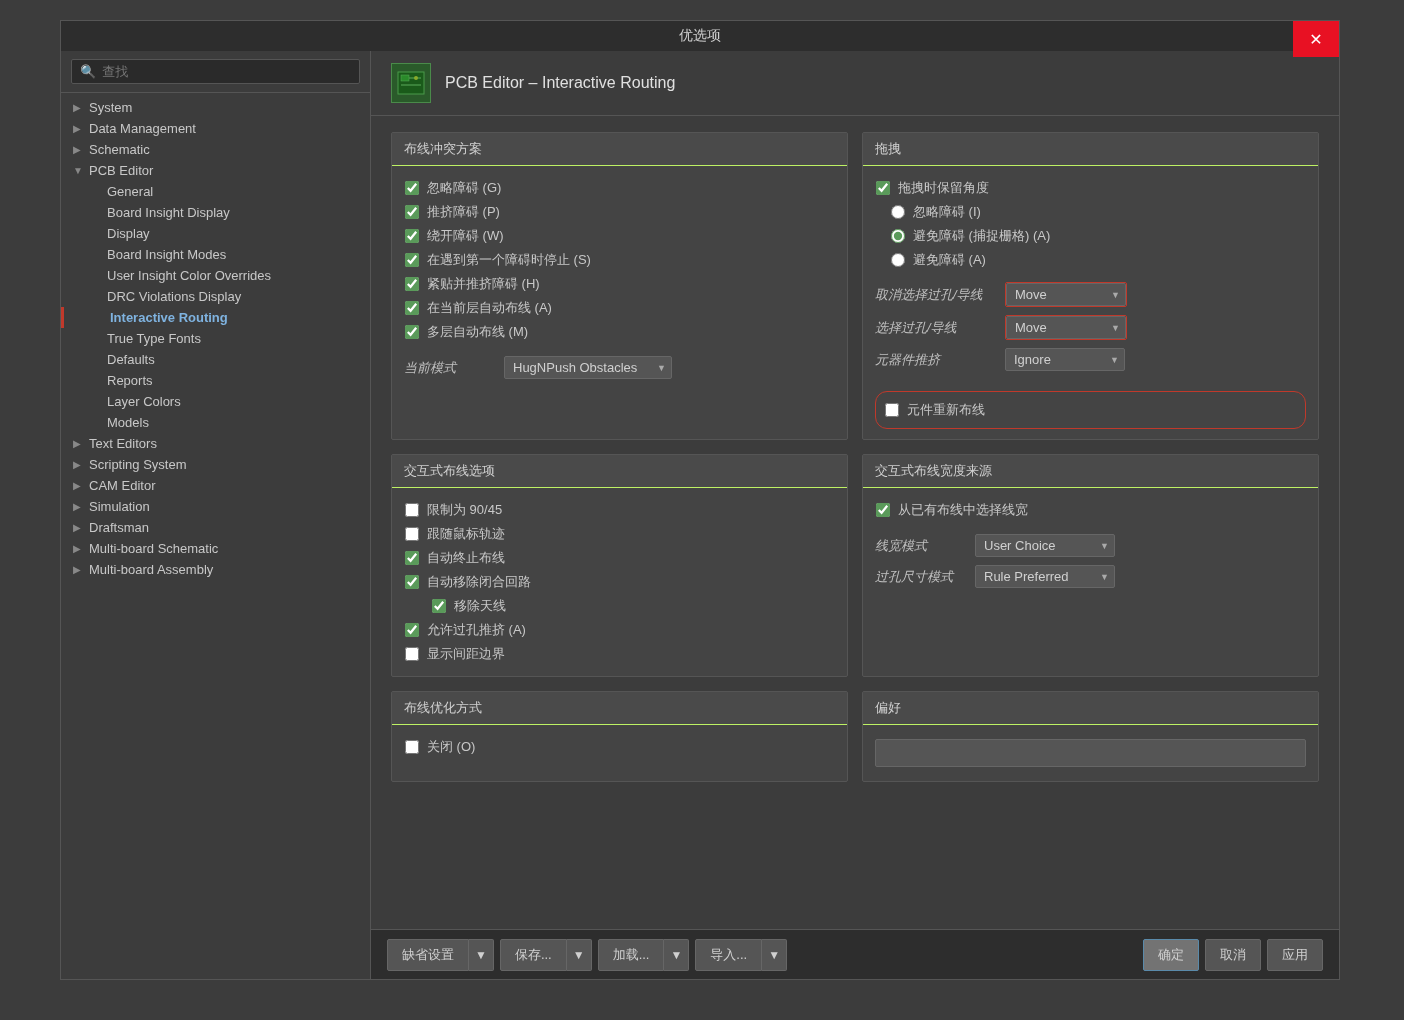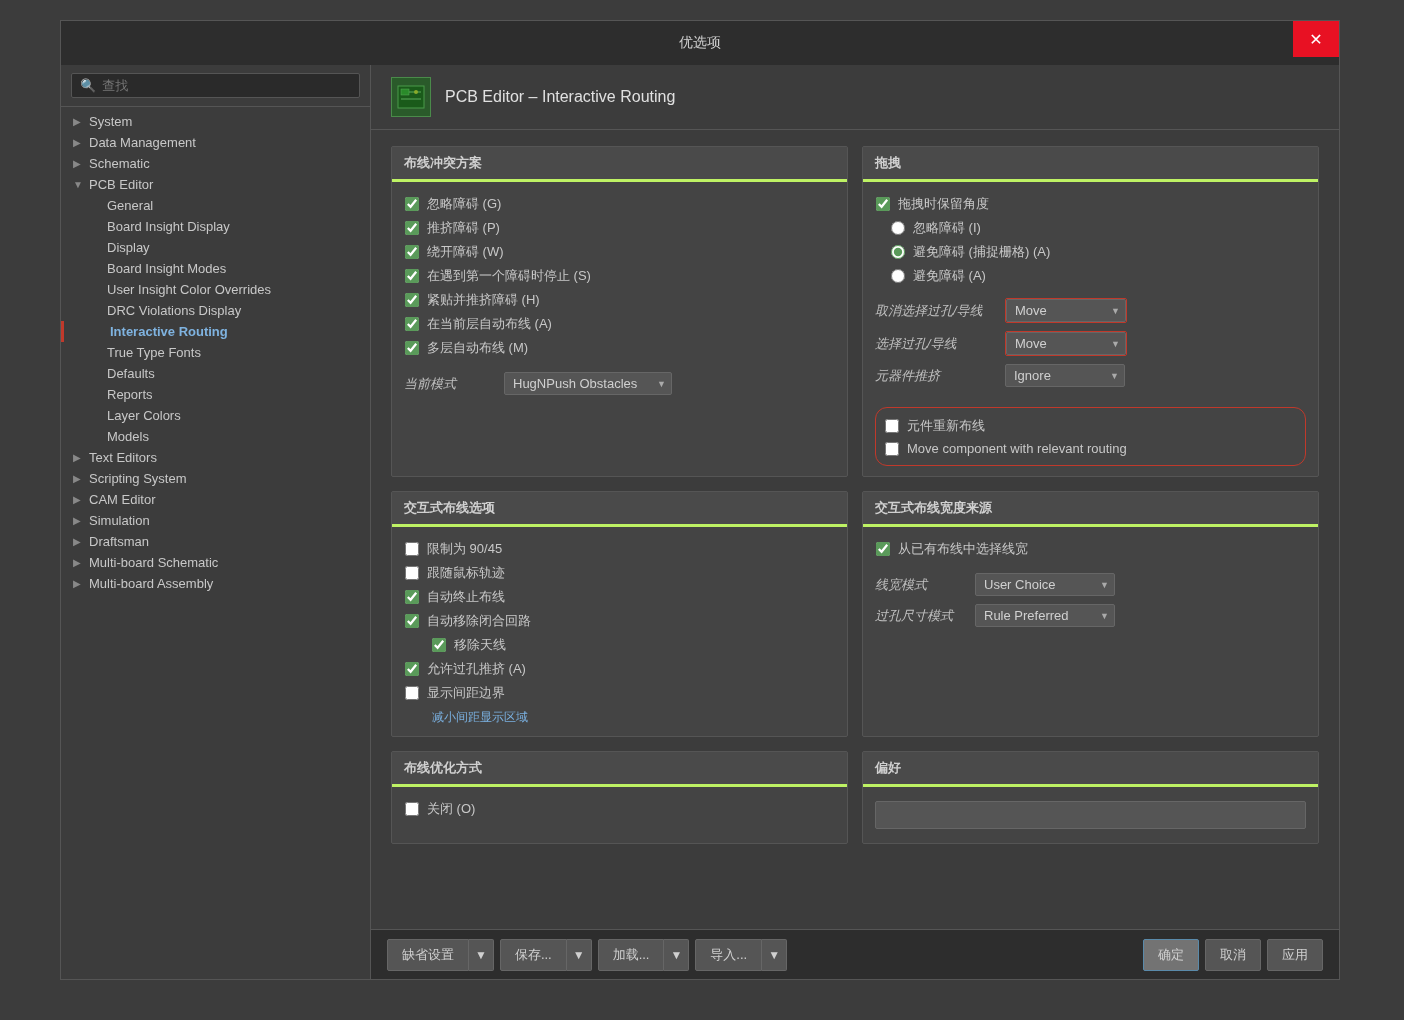--- a/index.html
+++ b/index.html
@@ -18,21 +18,21 @@
       background: #3c3c3c;
       border: 1px solid #555;
       position: absolute;
       top: 20px;
       left: 60px;
       display: flex;
       flex-direction: column;
     }
     .titlebar {
       background: #2d2d2d;
-      height: 44px;
+      height: 30px;
       display: flex;
       align-items: center;
       justify-content: center;
       position: relative;
       flex-shrink: 0;
     }
     .titlebar-title {
       color: #d0d0d0;
       font-size: 14px;
     }
@@ -149,22 +149,21 @@
     .section {
       background: #444;
       border: 1px solid #555;
       border-radius: 2px;
     }
     .section-title {
       background: #4a4a4a;
       padding: 7px 12px;
       font-size: 13px;
       color: #d0d0d0;
-      border-bottom: 3px solid #bef264;
-      font-weight: bold;
+      border-bottom: 1px solid #bef264;
     }
     .section-body {
       padding: 10px 12px;
     }
     .checkbox-row {
       display: flex;
       align-items: center;
       gap: 8px;
       padding: 3px 1px;
       color: #c8c8c8;
@@ -551,24 +550,20 @@
                       <option>Move</option>
                     </select>
                   </div>
                 </div>
 
                 <div class="checkbox-group-highlighted" style="border:1.5px solid #c0392b; border-radius:12px; padding:6px 8px; margin-top:16px;">
                   <div class="checkbox-row">
                     <input type="checkbox" style="">
                     <span>元件重新布线</span>
                   </div>
-                  <div class="checkbox-row">
-                    <input type="checkbox" style="">
-                    <span>Move component with relevant routing</span>
-                  </div>
                 </div>
               </div>
             </div>
 
             <div class="section">
               <div class="section-title">交互式布线选项</div>
               <div class="section-body">
                 <div class="checkbox-row">
                   <input type="checkbox" style="">
                   <span>限制为 90/45</span>
@@ -589,23 +584,20 @@
                   <input type="checkbox" checked="" style="">
                   <span>移除天线</span>
                 </div>
                 <div class="checkbox-row">
                   <input type="checkbox" checked="" style="">
                   <span>允许过孔推挤 (A)</span>
                 </div>
                 <div class="checkbox-row">
                   <input type="checkbox" style="">
                   <span>显示间距边界</span>
-                </div>
-                <div style="padding-left: 28px; margin-top:4px;">
-                  <span style="color:#7ab0e0; font-size:12px;">减小间距显示区域</span>
                 </div>
               </div>
             </div>
 
             <div class="section">
               <div class="section-title">交互式布线宽度来源</div>
               <div class="section-body">
                 <div class="checkbox-row">
                   <input type="checkbox" checked="" style="">
                   <span>从已有布线中选择线宽</span>

